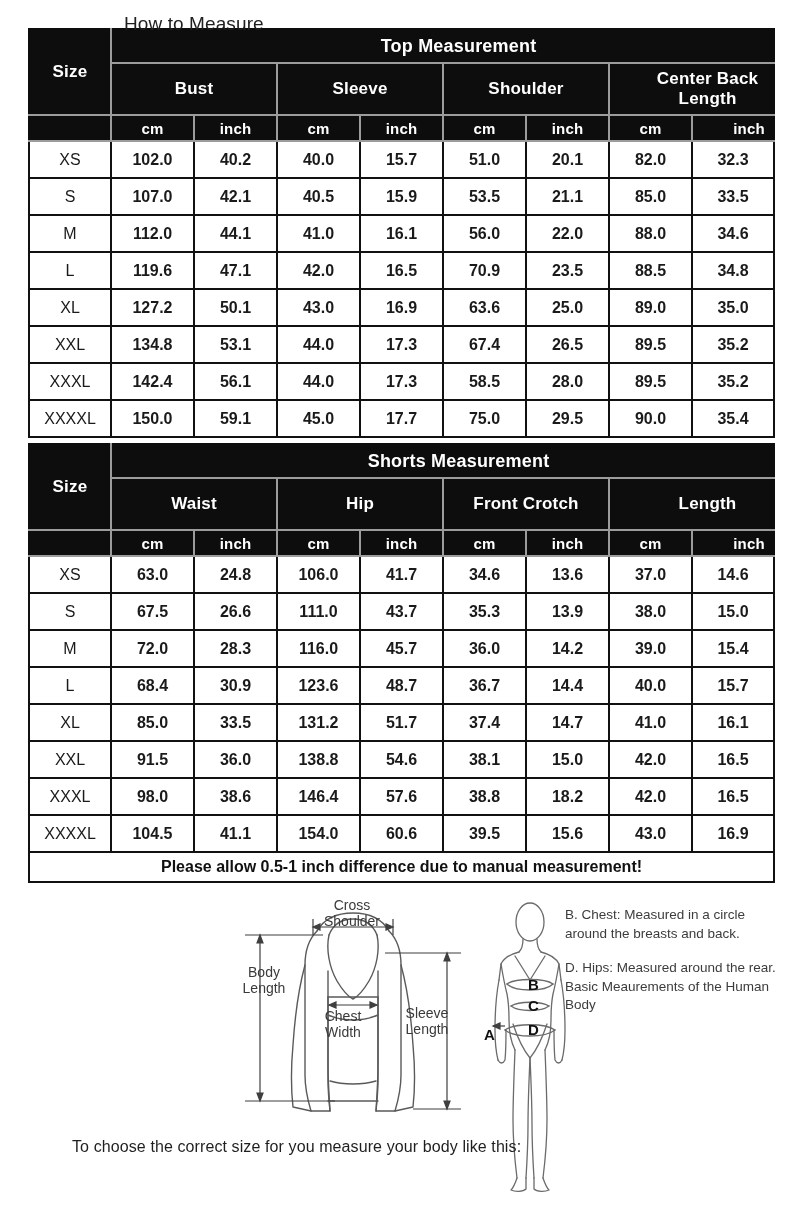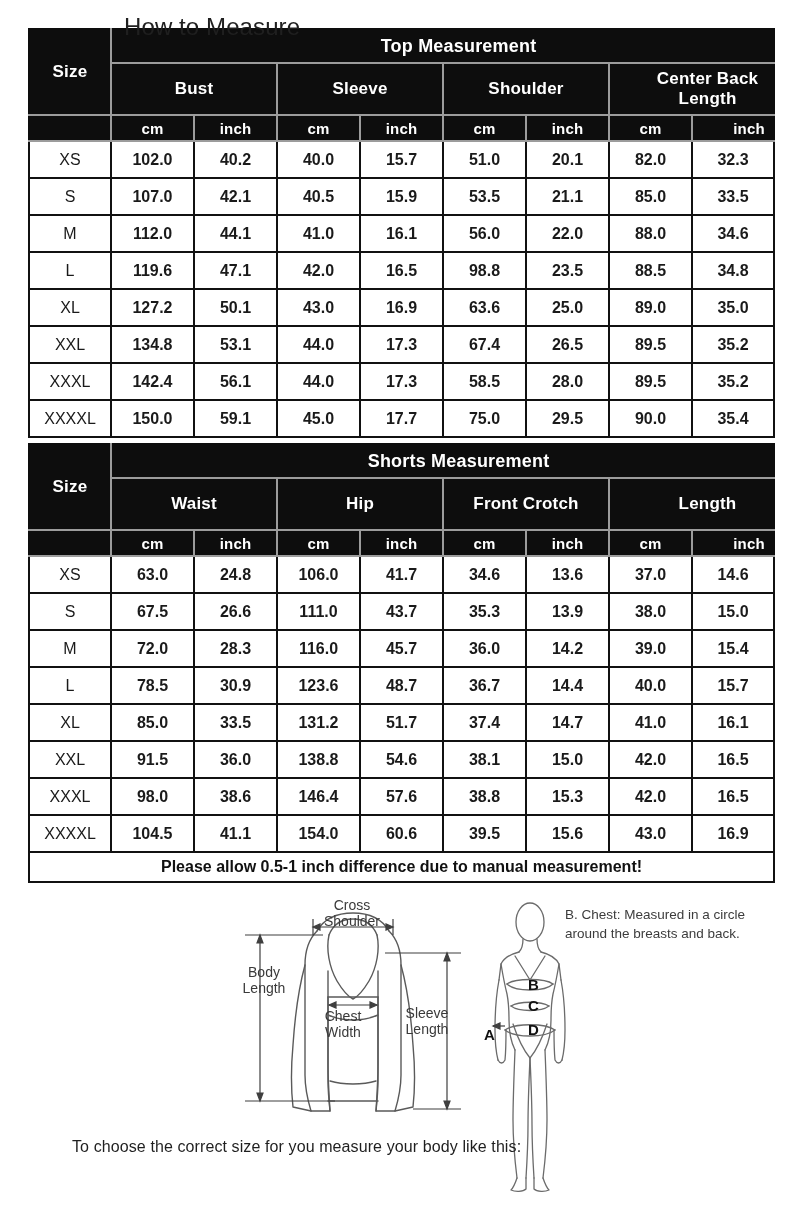--- a/index.html
+++ b/index.html
@@ -76,21 +76,21 @@
   
   #measure-section {
     position: absolute;
     left: 0; top: 890px;
     width: 800px; height: 342px;
     background: #ffffff;
   }
   #how-to-measure-title {
     position: absolute;
     left: 124px; top: 13px;
-    font-size: 24px;
+    font-size: 19px;
     color: #1f1f1f;
     font-weight: normal;
     letter-spacing: .1px;
   }
   #choose-size-text {
     position: absolute;
     left: 72px; top: 1138px;
     font-size: 16px;
     color: #1f1f1f;
     font-weight: normal;
@@ -213,21 +213,21 @@
           <td class="bd">22.0</td>
           <td class="bd">88.0</td>
           <td class="bd">34.6</td>
         </tr>
         <tr>
           <td class="bd size-cell">L</td>
           <td class="bd">119.6</td>
           <td class="bd">47.1</td>
           <td class="bd">42.0</td>
           <td class="bd">16.5</td>
-          <td class="bd">98.8</td>
+          <td class="bd">70.9</td>
           <td class="bd">23.5</td>
           <td class="bd">88.5</td>
           <td class="bd">34.8</td>
         </tr>
         <tr>
           <td class="bd size-cell">XL</td>
           <td class="bd">127.2</td>
           <td class="bd">50.1</td>
           <td class="bd">43.0</td>
           <td class="bd">16.9</td>
@@ -337,21 +337,21 @@
           <td class="bd">28.3</td>
           <td class="bd">116.0</td>
           <td class="bd">45.7</td>
           <td class="bd">36.0</td>
           <td class="bd">14.2</td>
           <td class="bd">39.0</td>
           <td class="bd">15.4</td>
         </tr>
         <tr>
           <td class="bd size-cell">L</td>
-          <td class="bd">78.5</td>
+          <td class="bd">68.4</td>
           <td class="bd">30.9</td>
           <td class="bd">123.6</td>
           <td class="bd">48.7</td>
           <td class="bd">36.7</td>
           <td class="bd">14.4</td>
           <td class="bd">40.0</td>
           <td class="bd">15.7</td>
         </tr>
         <tr>
           <td class="bd size-cell">XL</td>
@@ -375,21 +375,21 @@
           <td class="bd">42.0</td>
           <td class="bd">16.5</td>
         </tr>
         <tr>
           <td class="bd size-cell">XXXL</td>
           <td class="bd">98.0</td>
           <td class="bd">38.6</td>
           <td class="bd">146.4</td>
           <td class="bd">57.6</td>
           <td class="bd">38.8</td>
-          <td class="bd">15.3</td>
+          <td class="bd">18.2</td>
           <td class="bd">42.0</td>
           <td class="bd">16.5</td>
         </tr>
         <tr>
           <td class="bd size-cell">XXXXL</td>
           <td class="bd">104.5</td>
           <td class="bd">41.1</td>
           <td class="bd">154.0</td>
           <td class="bd">60.6</td>
           <td class="bd">39.5</td>
@@ -519,17 +519,21 @@
   <div class="fig-letter" id="fig-a">A</div>
   <div class="fig-letter" id="fig-b">B</div>
   <div class="fig-letter" id="fig-c">C</div>
   <div class="fig-letter" id="fig-d">D</div>
 
   <div id="definitions">
     <div class="def-item">
       <span class="def-key">B.</span>
       <span>Chest: Measured in a circle around the breasts and back.</span>
     </div>
+    <div class="def-item">
+      <span class="def-key">D.</span>
+      <span>Hips: Measured around the rear. Basic Meaurements of the Human Body</span>
+    </div>
   </div>
 
   <div id="choose-size-text">To choose the correct size for you measure your body like this:</div>
 
 </div>
 
 </body></html>

